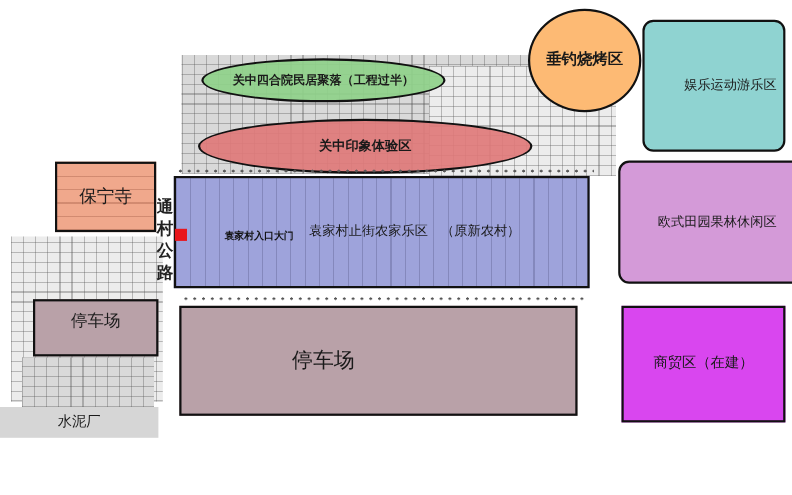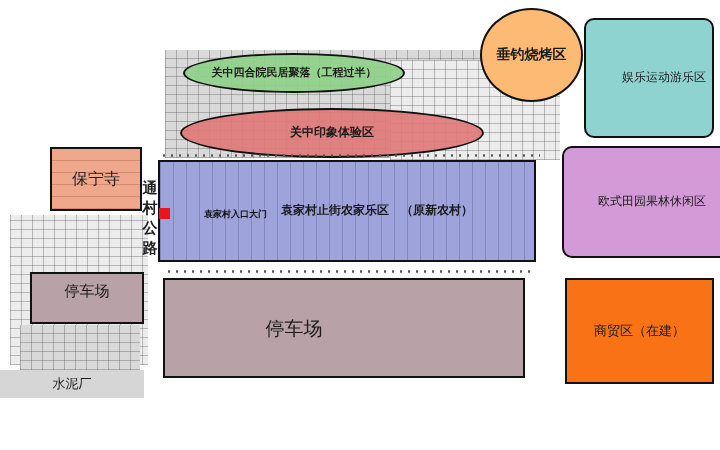--- a/index.html
+++ b/index.html
@@ -55,41 +55,41 @@
     <span class="label">保宁寺</span>
   </div>
 
   <div class="road" style="left:141px;top:178px;width:18px;">
     <span>通</span>
     <span>村</span>
     <span>公</span>
     <span>路</span>
   </div>
 
-  <div class="zone tex" style="left:158px;top:160px;width:378px;height:102px;background-color:#9ea3db;font-size:12px;font-weight:bold;">
+  <div class="zone tex" style="left:158px;top:160px;width:378px;height:102px;background-color:#9ea3db;font-size:12px;font-weight:normal;">
     <span class="label" style="margin-left:60px;">袁家村止街农家乐区　（原新农村）</span>
   </div>
 
   <div class="dot" style="left:159px;top:208px;"></div>
   <div class="gate" style="left:172px;top:208px;">袁家村入口大门</div>
 
   <div class="zone" style="left:562px;top:146px;width:180px;height:112px;background:#d49ad8;border-radius:10px;font-size:12px;font-weight:normal;">
     <span class="label">欧式田园果林休闲区</span>
   </div>
 
   <div class="zone" style="left:30px;top:272px;width:114px;height:52px;background:#b9a1a8;font-size:15px;font-weight:normal;">
     <span class="label" style="margin-top:-14px;">停车场</span>
   </div>
 
   <div class="zone" style="left:163px;top:278px;width:362px;height:100px;background:#b9a1a8;font-size:19px;font-weight:normal;">
     <span class="label" style="margin-left:-100px;">停车场</span>
   </div>
   <div class="dotrow" style="left:165px;top:270px;width:370px;"></div>
   <div class="dotrow" style="left:160px;top:154px;width:380px;"></div>
 
-  <div class="zone" style="left:565px;top:278px;width:149px;height:106px;background:#f97316;font-size:13px;font-weight:normal;justify-content:center;">
+  <div class="zone" style="left:565px;top:278px;width:149px;height:106px;background:#d946ef;font-size:13px;font-weight:normal;justify-content:center;">
     <span class="label">商贸区（在建）</span>
   </div>
 
   <div class="zone" style="left:0px;top:370px;width:144px;height:28px;background:#d6d6d6;border:none;font-size:13px;font-weight:normal;">
     <span class="label">水泥厂</span>
   </div>
 </div>
 
 </body></html>

